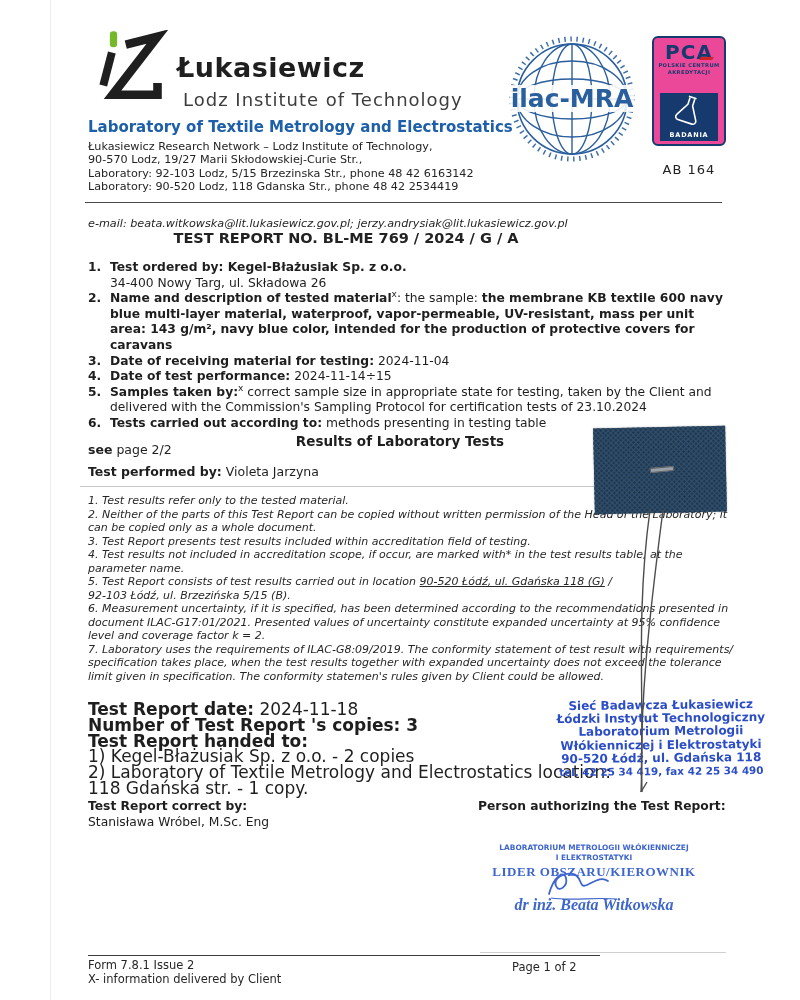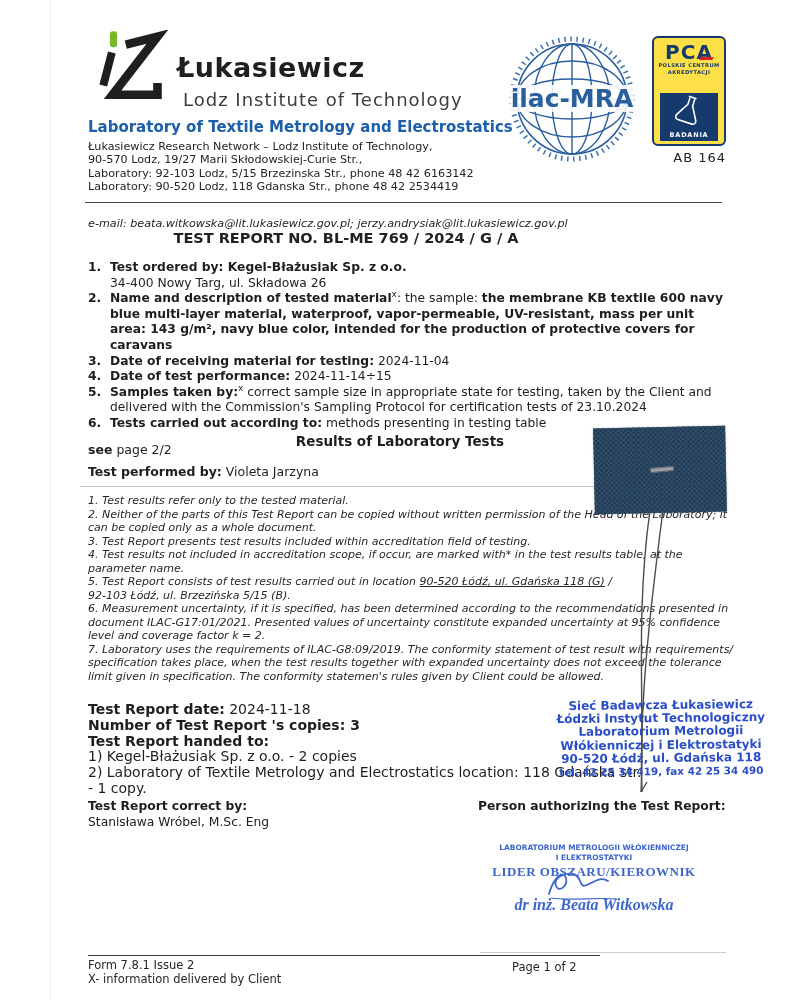--- a/index.html
+++ b/index.html
@@ -31,21 +31,21 @@
   .see-line{left:88px;top:442px;font-size:12.5px;}
   .performed{left:88px;top:464px;font-size:12.5px;}
   .rule-mid{left:80px;top:486px;width:646px;height:1px;background:#c7c7c7;}
 
   
   .notes{left:88px;top:494px;width:650px;font-size:11px;line-height:13.5px;font-style:italic;color:#262626;}
   .notes p{margin:0;}
   .u{text-decoration:underline;}
 
   
-  .rinfo{left:88px;top:702px;width:560px;font-size:14px;line-height:15.8px;}
+  .rinfo{left:88px;top:702px;width:560px;font-size:17px;line-height:15.8px;}
 
   
   .fabric{left:594px;top:427px;width:132px;height:86px;background:#31506f;
           background-image:radial-gradient(#20394f 1.3px,transparent 1.5px),
                            radial-gradient(#1d3548 1.2px,transparent 1.4px);
           background-size:5px 5px;background-position:0 0,2.5px 2.5px;
           transform:rotate(-1.2deg);box-shadow:0 0 2px rgba(0,0,0,.35);z-index:4;}
   .staple{position:absolute;left:56px;top:40px;width:22px;height:3px;background:#9aa0a8;
           border:1px solid #5c5f63;transform:rotate(-4deg);}
   .threads{left:555px;top:508px;width:150px;height:292px;z-index:6;pointer-events:none;}
@@ -67,27 +67,27 @@
 
   
   .rule-foot{left:88px;top:955px;width:512px;height:1px;background:#3c3c3c;}
   .rule-foot2{left:480px;top:952px;width:246px;height:1px;background:#cfcfcf;}
   .foot-l{left:88px;top:958px;font-size:11.5px;line-height:14px;color:#262626;}
   .foot-p{left:512px;top:960px;font-size:11.5px;color:#262626;}
 
   
   .ilac{left:508px;top:35px;width:128px;height:128px;}
   .pca{left:652px;top:36px;width:74px;text-align:center;}
-  .pca-box{border:2px solid #163a6e;border-radius:6px;background:#fde047;padding:4px 3px 3px;}
+  .pca-box{border:2px solid #163a6e;border-radius:6px;background:#ec4899;padding:4px 3px 3px;}
   .pca-word{font-size:20px;font-weight:700;color:#163a6e;letter-spacing:1px;line-height:20px;position:relative;}
   .pca-red{position:absolute;right:8px;bottom:2px;width:13px;height:3px;background:#d2232a;transform:skewX(-30deg);}
   .pca-sub{font-size:5.2px;font-weight:700;color:#163a6e;line-height:6.5px;letter-spacing:.4px;}
   .pca-navy{margin:18px auto 0;width:58px;height:48px;background:#163a6e;position:relative;}
   .pca-navy .badania{position:absolute;bottom:2px;left:0;width:100%;font-size:6.5px;font-weight:700;color:#fff;letter-spacing:.8px;}
-  .ab{margin-top:4px;font-size:13px;color:#222;letter-spacing:1px;text-align:right;}
+  .ab{margin-top:16px;font-size:13px;color:#222;letter-spacing:1px;}
 </style>
 </head>
 <body>
 
 <div class="page">
 
   <div class="abs scan-edge"></div>
 
   <svg class="abs" style="left:94px;top:30px" width="82" height="82" viewBox="0 0 62 62">
     <rect x="12" y="1" width="5.5" height="12" rx="2.5" fill="#76b82a"></rect>

